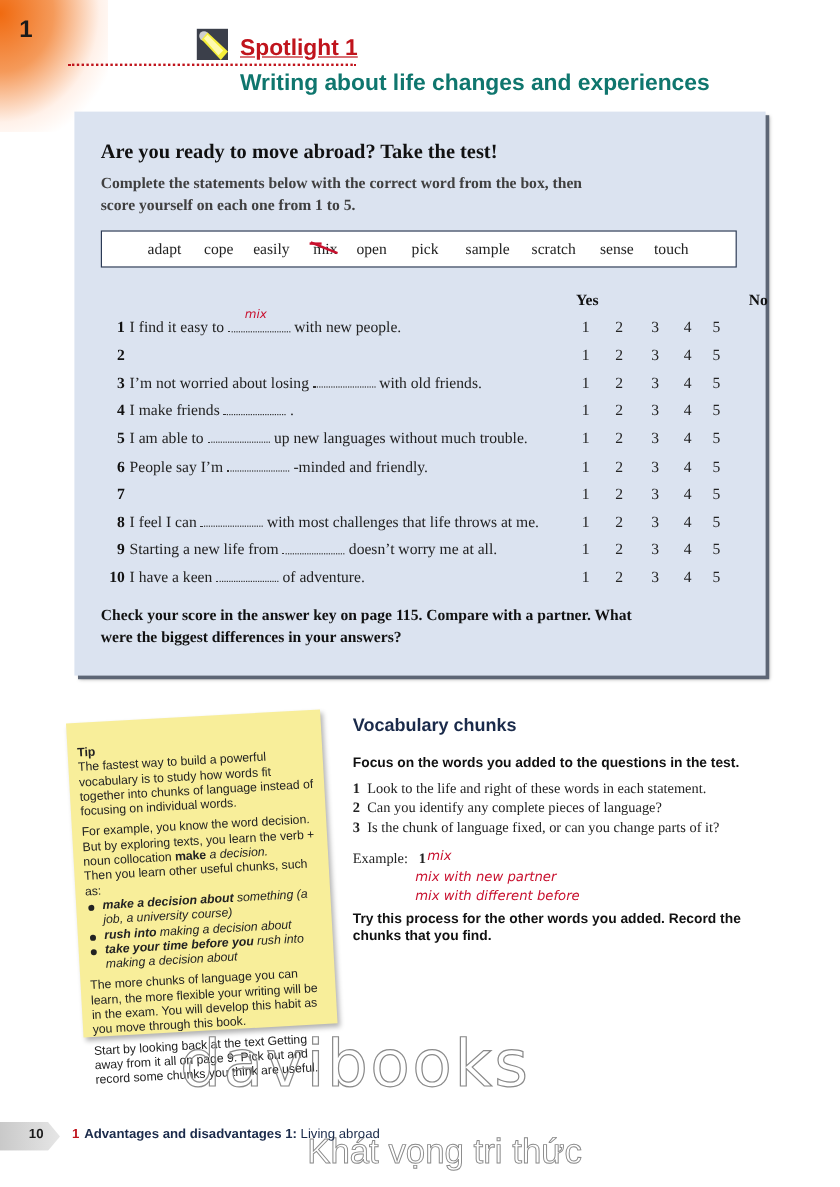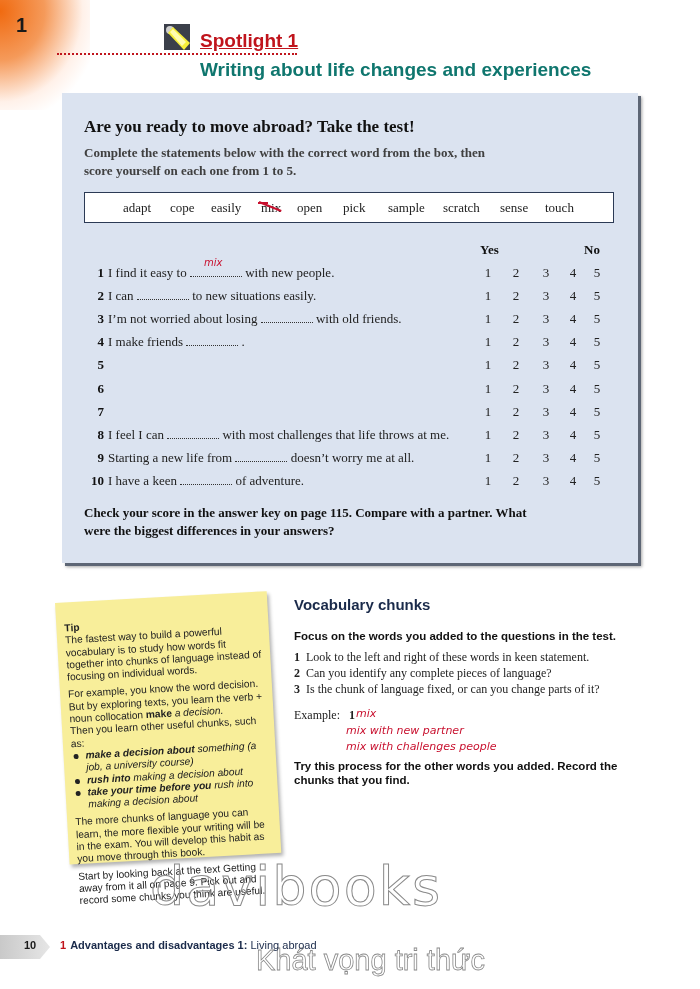--- a/index.html
+++ b/index.html
@@ -173,35 +173,34 @@
   <span class="word struck" style="left:176px">mix</span>
   <span class="word" style="left:212px">open</span>
   <span class="word" style="left:258px">pick</span>
   <span class="word" style="left:303px">sample</span>
   <span class="word" style="left:358px">scratch</span>
   <span class="word" style="left:415px">sense</span>
   <span class="word" style="left:460px">touch</span>
 </div>
 
 <div class="yes-label" style="left:480px">Yes</div>
-<div class="no-label" style="left:584px">No</div>
+<div class="no-label" style="left:624px">No</div>
 
 <div id="questions">
     <div class="q-row" style="top: 265px;">
       <span class="q-num">1</span>
       <span class="q-text"><span>I find it easy to</span> <span class="blank"><span class="blank-fill">mix</span></span> <span>with new people.</span></span>
       <span class="score" style="left: 398px;">1</span>
       <span class="score" style="left: 426px;">2</span>
       <span class="score" style="left: 456px;">3</span>
       <span class="score" style="left: 483px;">4</span>
       <span class="score" style="left: 507px;">5</span>
     </div>
     <div class="q-row" style="top: 288.1px;">
       <span class="q-num">2</span>
-      <span class="q-text"><span>I can</span> <span class="blank"><span class="blank-fill"></span></span> <span>to new situations easily.</span></span>
       <span class="score" style="left: 398px;">1</span>
       <span class="score" style="left: 426px;">2</span>
       <span class="score" style="left: 456px;">3</span>
       <span class="score" style="left: 483px;">4</span>
       <span class="score" style="left: 507px;">5</span>
     </div>
     <div class="q-row" style="top: 311.2px;">
       <span class="q-num">3</span>
       <span class="q-text"><span>I’m not worried about losing</span> <span class="blank"><span class="blank-fill"></span></span> <span>with old friends.</span></span>
       <span class="score" style="left: 398px;">1</span>
@@ -214,28 +213,30 @@
       <span class="q-num">4</span>
       <span class="q-text"><span>I make friends</span> <span class="blank"><span class="blank-fill"></span></span> <span>.</span></span>
       <span class="score" style="left: 398px;">1</span>
       <span class="score" style="left: 426px;">2</span>
       <span class="score" style="left: 456px;">3</span>
       <span class="score" style="left: 483px;">4</span>
       <span class="score" style="left: 507px;">5</span>
     </div>
     <div class="q-row" style="top: 357.4px;">
       <span class="q-num">5</span>
+      <span class="q-text"><span>I am able to</span> <span class="blank"><span class="blank-fill"></span></span> <span>up new languages without much trouble.</span></span>
       <span class="score" style="left: 398px;">1</span>
       <span class="score" style="left: 426px;">2</span>
       <span class="score" style="left: 456px;">3</span>
       <span class="score" style="left: 483px;">4</span>
       <span class="score" style="left: 507px;">5</span>
     </div>
     <div class="q-row" style="top: 380.5px;">
       <span class="q-num">6</span>
+      <span class="q-text"><span>People say I’m</span> <span class="blank"><span class="blank-fill"></span></span> <span>-minded and friendly.</span></span>
       <span class="score" style="left: 398px;">1</span>
       <span class="score" style="left: 426px;">2</span>
       <span class="score" style="left: 456px;">3</span>
       <span class="score" style="left: 483px;">4</span>
       <span class="score" style="left: 507px;">5</span>
     </div>
     <div class="q-row" style="top: 403.6px;">
       <span class="q-num">7</span>
       <span class="score" style="left: 398px;">1</span>
       <span class="score" style="left: 426px;">2</span>
@@ -283,28 +284,28 @@
     <li><b>make a decision about</b><span> something (a job, a university course)</span></li>
     <li><b>rush into</b><span> making a decision about</span></li>
     <li><b>take your time before you</b><span> rush into making a decision about</span></li>
   </ul>
   <p>The more chunks of language you can learn, the more flexible your writing will be in the exam. You will develop this habit as you move through this book.</p>
   <p>Start by looking back at the text Getting away from it all on page 9. Pick out and record some chunks you think are useful.</p>
 </div>
 
 <div class="vc-title">Vocabulary chunks</div>
 <div class="vc-focus">Focus on the words you added to the questions in the test.</div>
-<div class="vc-step" style="top:650px"><b>1</b><span>Look to the left and right of these words in keen statement.</span></div>
+<div class="vc-step" style="top:650px"><b>1</b><span>Look to the life and right of these words in each statement.</span></div>
 <div class="vc-step" style="top:666px"><b>2</b><span>Can you identify any complete pieces of language?</span></div>
 <div class="vc-step" style="top:682px"><b>3</b><span>Is the chunk of language fixed, or can you change parts of it?</span></div>
 
 <div class="vc-example"><span>Example:</span>&nbsp;&nbsp;&nbsp;<b>1</b></div>
 <div class="hand" style="left:356px; top:707px">mix</div>
 <div class="hand" style="left:346px; top:724px">mix with new partner</div>
-<div class="hand" style="left:346px; top:740px">mix with challenges people</div>
+<div class="hand" style="left:346px; top:740px">mix with different before</div>
 
 <div class="vc-try">Try this process for the other words you added. Record the chunks that you find.</div>
 
 <div class="watermark">davibooks</div>
 <div class="watermark-sub">Khát vọng tri thức</div>
 
 <div class="footer-tab"></div>
 <div class="footer-page">10</div>
 <div class="footer-unit">
   <span class="u-num">1</span><span class="u-title">Advantages and disadvantages 1:</span> <span class="u-sub">Living abroad</span>

